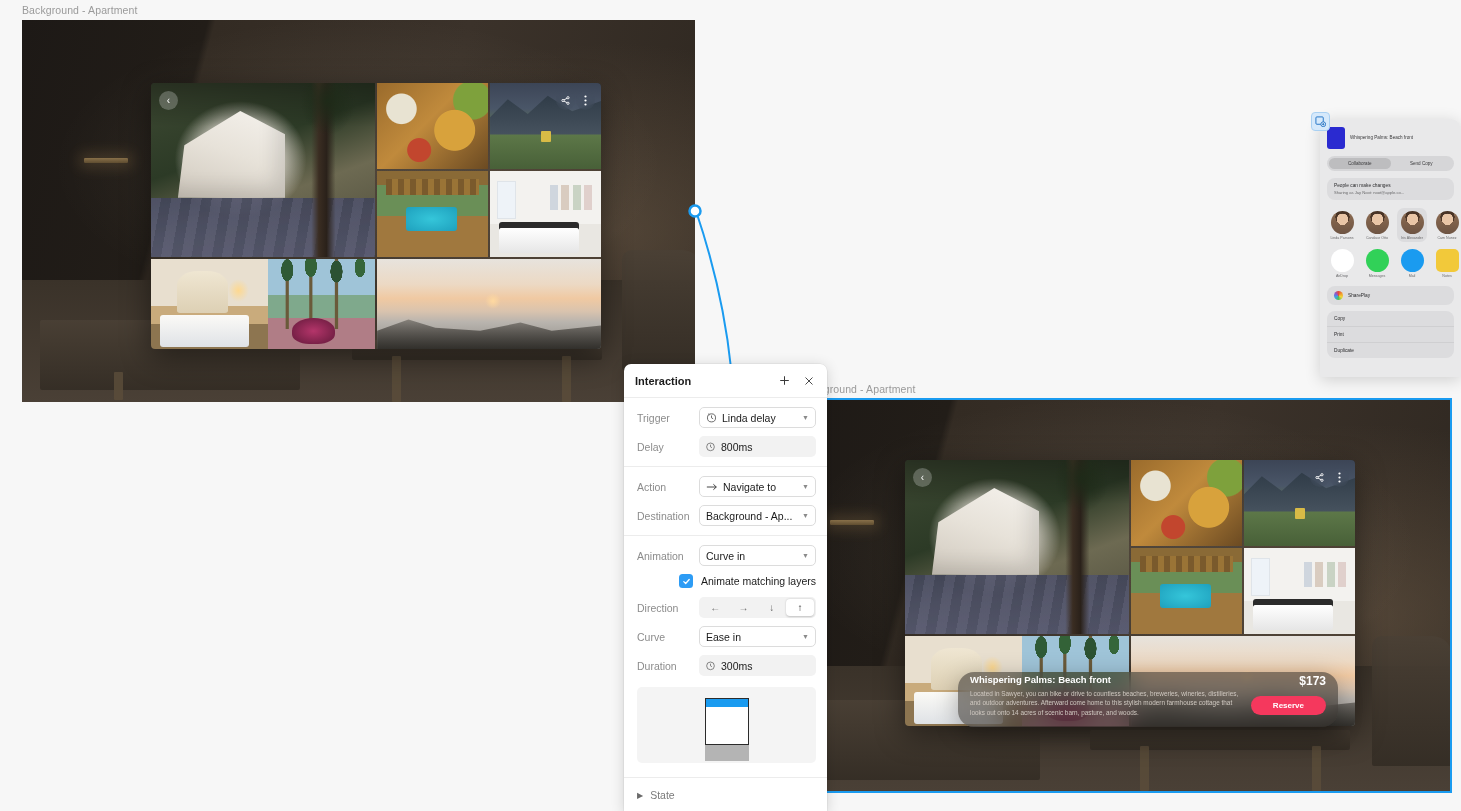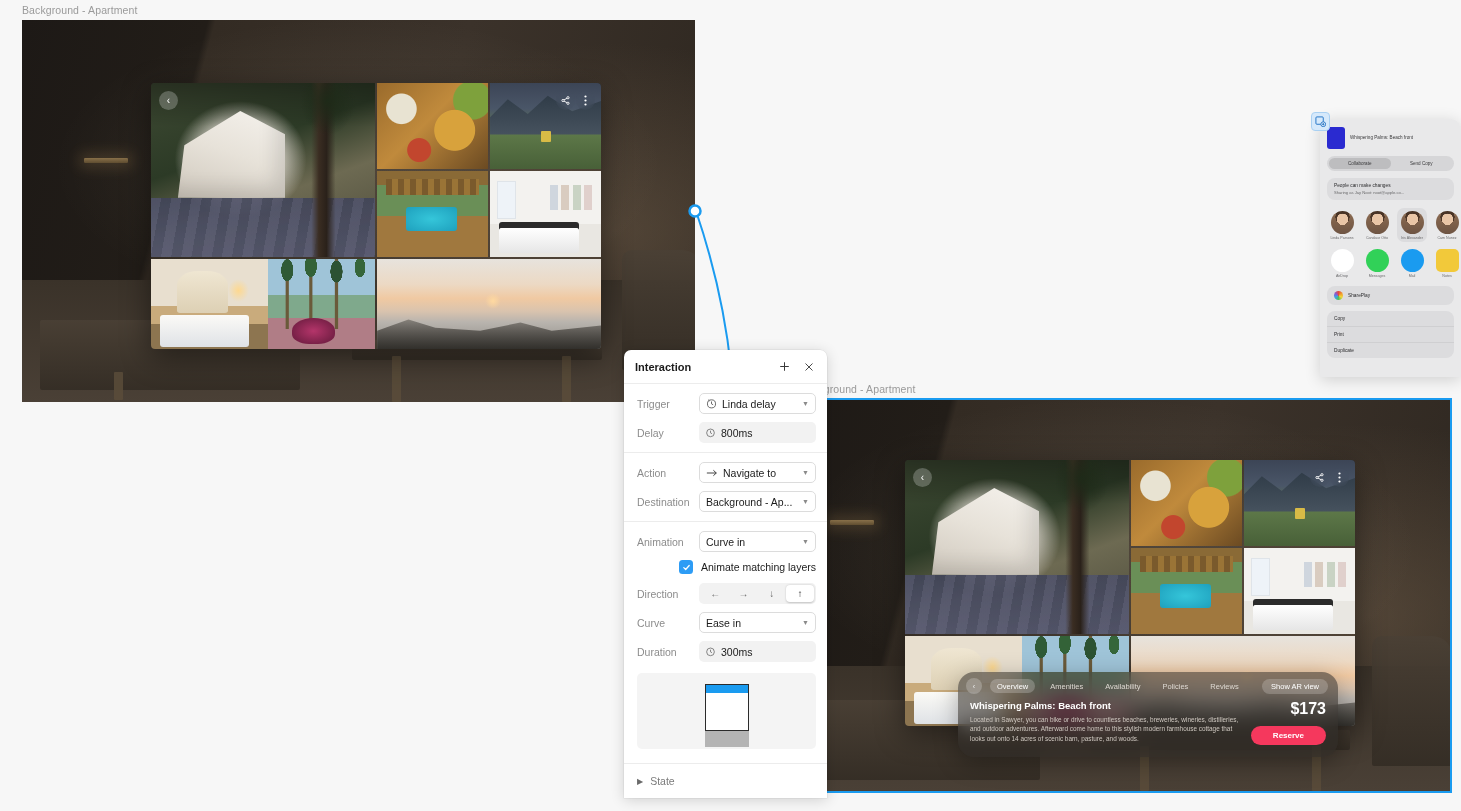--- a/index.html
+++ b/index.html
@@ -257,32 +257,32 @@
   .lt-ar {
     margin-left:auto; font-size:7.5px; color:#fff;
     background: rgba(255,255,255,.2); padding:3px 9px; border-radius:9px;
     white-space:nowrap;
   }
   .listing-body { display:flex; padding: 2px 12px 10px 12px; gap:10px; }
   .lb-left { flex:1 1 auto; min-width:0; }
   .lb-title { font-size:9.5px; font-weight:bold; margin-bottom:4px; }
   .lb-desc { font-size:6.4px; line-height:1.45; color:#cfc8c0; max-width:290px; }
   .lb-right { flex:0 0 auto; text-align:right; align-self:flex-end; padding-bottom:2px; }
-  .lb-price { font-size:16px; font-weight:bold; margin-bottom:6px; }
+  .lb-price { font-size:12px; font-weight:bold; margin-bottom:6px; }
   .lb-reserve {
     background:#f5385d; color:#fff; font-size:8px; font-weight:bold;
     padding:5px 22px; border-radius:12px; display:inline-block;
   }
 
   
   .conn { position:absolute; left:0; top:0; width:1461px; height:811px; pointer-events:none; }
 
   
   .panel {
-    position:absolute; left:624px; top:350px; width:203px; height:448px;
+    position:absolute; left:624px; top:364px; width:203px; height:448px;
     background:#fff;
     border-radius: 7px 7px 0 0;
     box-shadow: 0 2px 14px rgba(0,0,0,.16), 0 0 0 .5px rgba(0,0,0,.08);
     font-size: 11px;
     color:#1b1b1b;
     overflow:hidden;
   }
   .panel-head {
     height:34px; display:flex; align-items:center;
     padding: 0 11px; border-bottom:1px solid #ececec;
@@ -518,29 +518,20 @@
       <div class="cell c-palm">
           <div class="ph-palm"></div>
         </div>
       <div class="cell c-row3">
         <div class="ph-sunset"></div>
           <div class="sun"></div>
       </div>
     </div>
 
     <div class="listing" style="left:198px; top:272px; width:380px;">
-      <div class="listing-tabs">
-        <div class="lt-back">‹</div>
-        <div class="lt-item active">Overview</div>
-        <div class="lt-item">Amenities</div>
-        <div class="lt-item">Availability</div>
-        <div class="lt-item">Policies</div>
-        <div class="lt-item">Reviews</div>
-        <div class="lt-ar">Show AR view</div>
-      </div>
       <div class="listing-body">
         <div class="lb-left">
           <div class="lb-title">Whispering Palms: Beach front</div>
           <div class="lb-desc">Located in Sawyer, you can bike or drive to countless beaches, breweries, wineries, distilleries, and outdoor adventures.  Afterward come home to this stylish modern farmhouse cottage that looks out onto 14 acres of scenic barn, pasture, and woods.</div>
         </div>
         <div class="lb-right">
           <div class="lb-price">$173</div>
           <div class="lb-reserve">Reserve</div>
         </div>
       </div>

